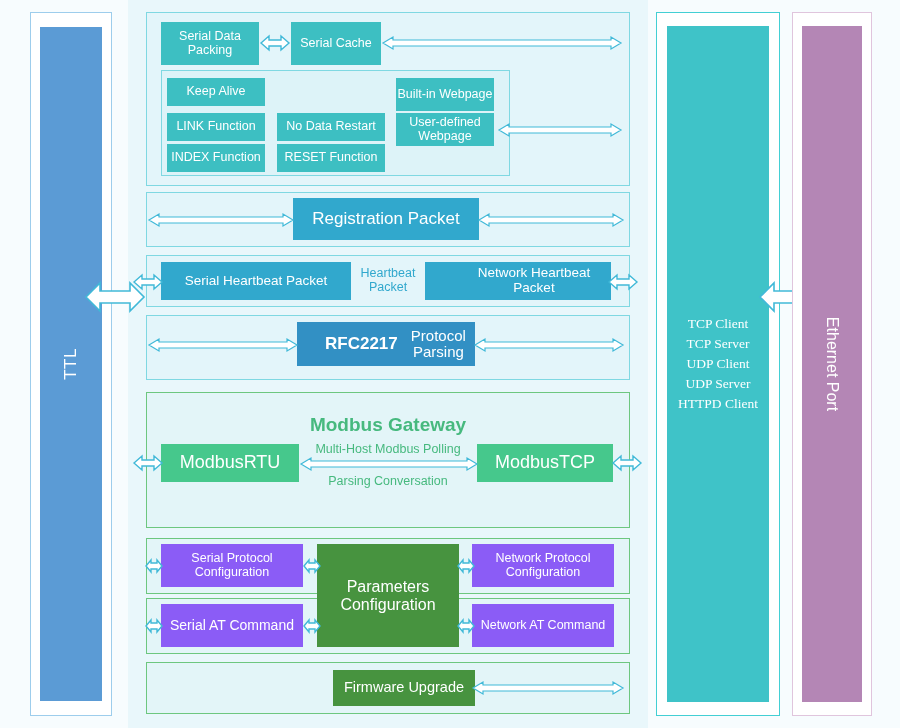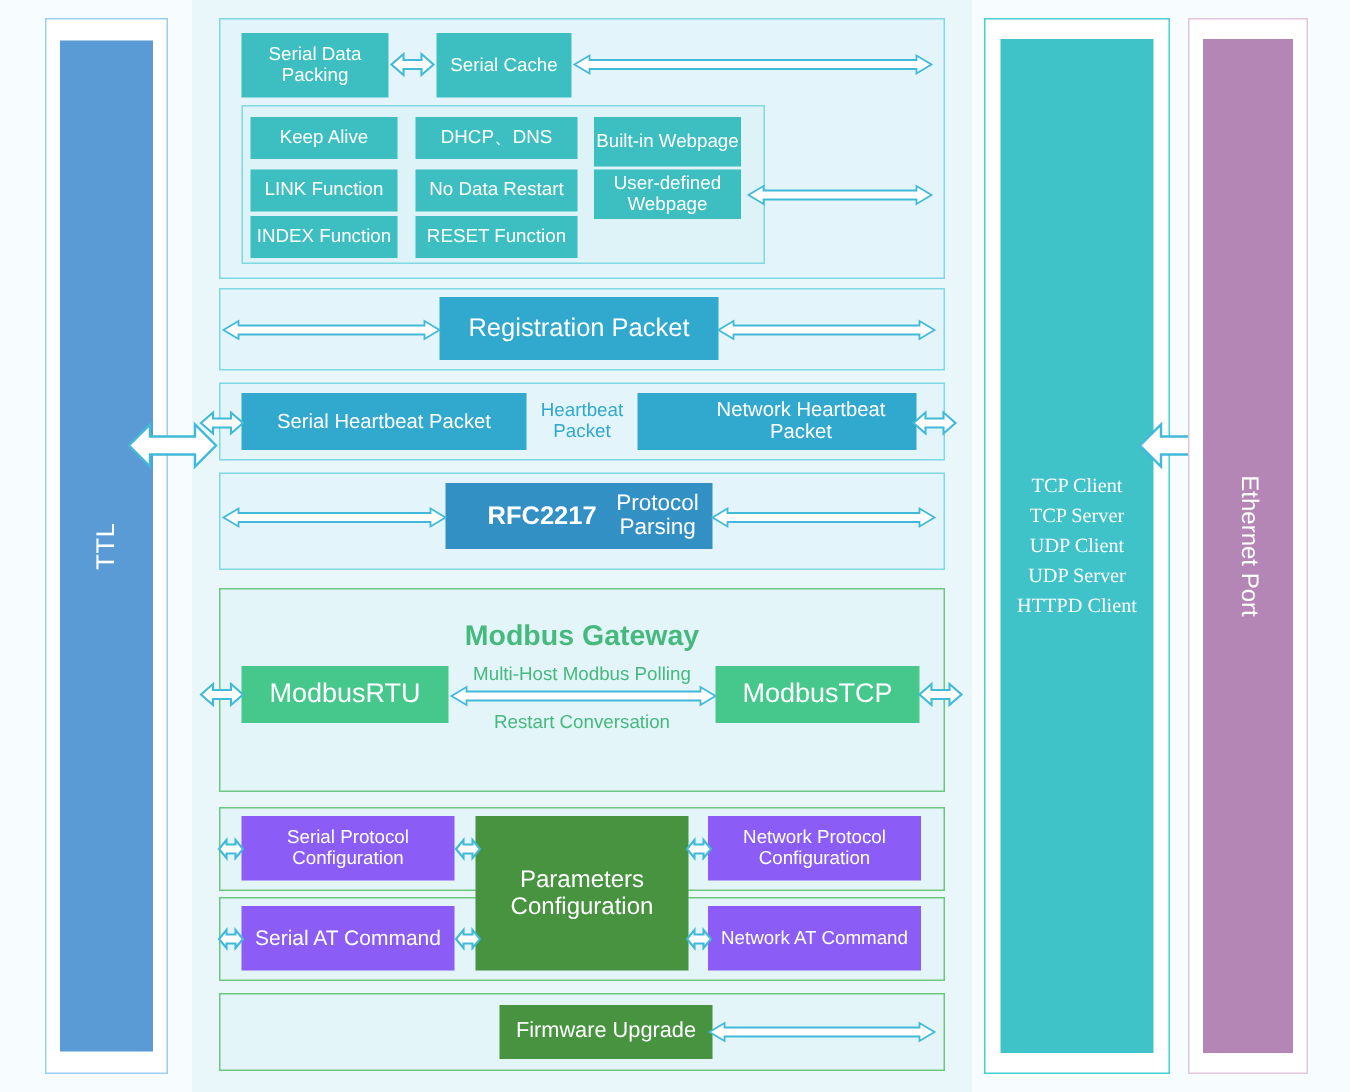--- a/index.html
+++ b/index.html
@@ -96,23 +96,20 @@
   <div class="abs lbl t-teal" style="left:167px;top:78px;width:98px;height:28px;font-size:12.5px;">
     <span>Keep Alive</span>
     </div>
   <div class="abs lbl t-teal" style="left:167px;top:113px;width:98px;height:28px;font-size:12.5px;">
     <span>LINK Function</span>
     </div>
   <div class="abs lbl t-teal" style="left:167px;top:144px;width:98px;height:28px;font-size:12.5px;">
     <span>INDEX Function</span>
     </div>
 
-  <div class="abs lbl t-teal" style="left:277px;top:78px;width:108px;height:28px;font-size:12.5px;">
-    <span>DHCP、DNS</span>
-    </div>
   <div class="abs lbl t-teal" style="left:277px;top:113px;width:108px;height:28px;font-size:12.5px;">
     <span>No Data Restart</span>
     </div>
   <div class="abs lbl t-teal" style="left:277px;top:144px;width:108px;height:28px;font-size:12.5px;">
     <span>RESET Function</span>
     </div>
 
   <div class="abs lbl t-teal" style="left:396px;top:78px;width:98px;height:33px;font-size:12.5px;justify-content:center;">
     <span>Built-in Webpage</span>
     </div>
@@ -193,21 +190,21 @@
               color:#46b97e;font-size:12.5px;">
     <span>Multi-Host Modbus Polling</span>
   </div>
   <div class="abs" style="left:300px;top:456px;width:178px;height:16px;">
     <svg width="178" height="16" viewBox="0 0 178 16">
       <polygon points="1,8 11,2 11,5 167,5 167,2 177,8 167,14 167,11 11,11 11,14" fill="#ffffff" stroke="#41b9d8" stroke-width="1.2"></polygon>
       </svg>
   </div>
   <div class="abs" style="left:303px;top:472px;width:170px;height:18px;display:flex;align-items:center;justify-content:center;
               color:#46b97e;font-size:12.5px;">
-    <span>Restart Conversation</span>
+    <span>Parsing Conversation</span>
   </div>
   <div class="abs" style="left:133px;top:453px;width:30px;height:20px;">
     <svg width="30" height="20" viewBox="0 0 30 20">
       <polygon points="1,10 9,3 9,7 21,7 21,3 29,10 21,17 21,13 9,13 9,17" fill="#ffffff" stroke="#41b9d8" stroke-width="1.4"></polygon>
       </svg>
   </div>
   <div class="abs" style="left:612px;top:453px;width:30px;height:20px;">
     <svg width="30" height="20" viewBox="0 0 30 20">
       <polygon points="1,10 9,3 9,7 21,7 21,3 29,10 21,17 21,13 9,13 9,17" fill="#ffffff" stroke="#41b9d8" stroke-width="1.4"></polygon>
       </svg>

